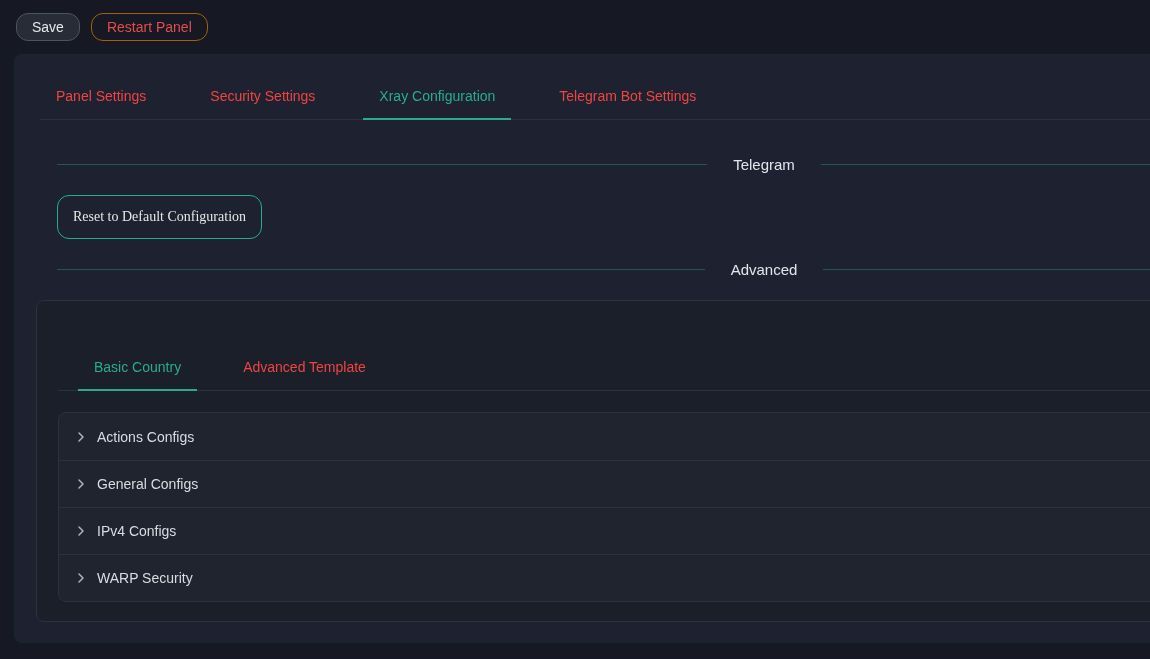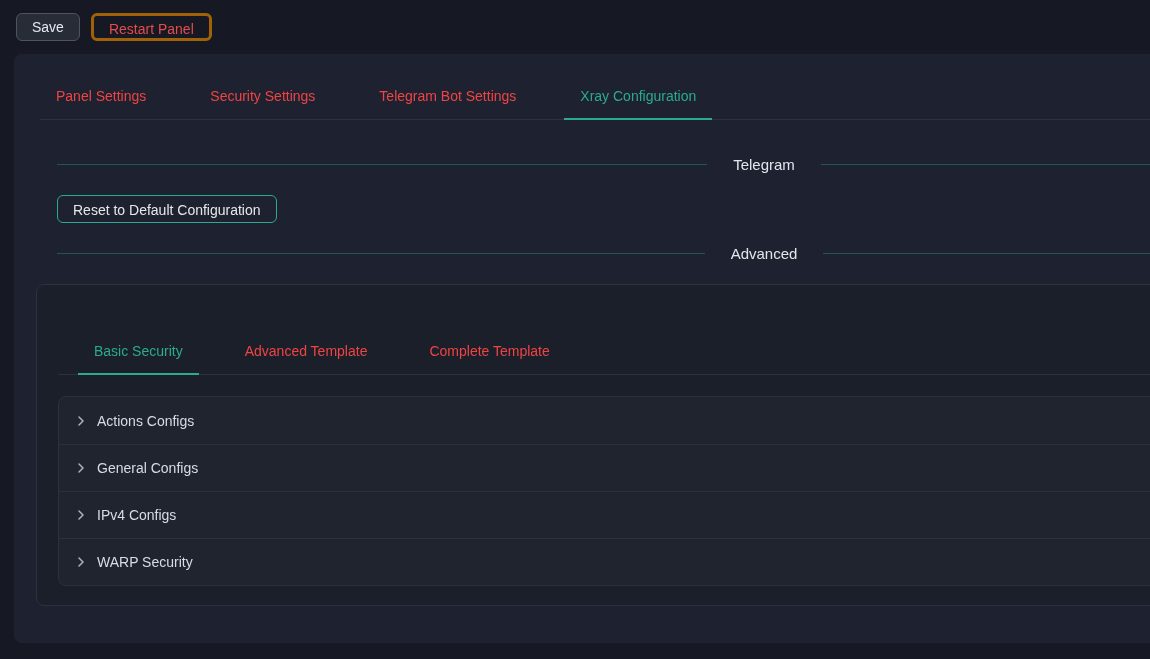--- a/index.html
+++ b/index.html
@@ -10,25 +10,25 @@
     font-size:14px;
     color:#e4e7ee;
     overflow:hidden;
     position:relative;
   }
 
   
   .topbar { height:54px; display:flex; align-items:center; gap:11px; padding:0 16px; }
   .btn {
     font-family:inherit; font-size:14px; height:28px; padding:0 15px;
-    border-radius:6px; cursor:pointer; background:transparent; line-height:26px;text-align:right;
+    border-radius:12px; cursor:pointer; background:transparent; line-height:26px;text-align:right;
   }
   .btn-default { background:#272c37; border:1px solid #4d5361; color:#e4e7ee; }
-  .btn-danger  { background:transparent; border:3px solid #a16207; color:#e34d4d; }
-  .btn-accent  { background:transparent; border:1px solid #2aab8e; color:#e3e9e6; height:28px; line-height:28px; }
+  .btn-danger  { background:transparent; border:1px solid #a16207; color:#e34d4d; }
+  .btn-accent  { background:transparent; border:1px solid #2aab8e; color:#e3e9e6; height:44px; line-height:28px;font-family:Liberation Serif, serif; }
 
   
   .card {
     position:absolute; left:14px; top:54px;
     width:1460px; height:589px;
     background:#1e2230; border-radius:8px;
     padding:22px 0 0 26px;
     overflow:hidden;
   }
 
@@ -86,42 +86,41 @@
 <div class="topbar">
   <button class="btn btn-default">Save</button>
   <button class="btn btn-danger">Restart Panel</button>
 </div>
 
 <div class="card">
 
   <div class="tabs">
     <div class="tab">Panel Settings</div>
     <div class="tab">Security Settings</div>
+    <div class="tab active">Xray Configuration</div>
     <div class="tab">Telegram Bot Settings</div>
-    <div class="tab active">Xray Configuration</div>
   </div>
 
   <div class="tab-content">
 
     <div class="divider">
       <span class="divider-text">Telegram</span>
     </div>
 
     <button class="btn btn-accent">Reset to Default Configuration</button>
 
     <div class="divider">
       <span class="divider-text">Advanced</span>
     </div>
 
     <div class="inner-card">
 
       <div class="tabs inner-tabs">
-        <div class="tab active">Basic Security</div>
+        <div class="tab active">Basic Country</div>
         <div class="tab">Advanced Template</div>
-        <div class="tab">Complete Template</div>
       </div>
 
       <div class="collapse">
 
         <div class="collapse-row">
           <span class="chev">
             <svg width="12" height="12" viewBox="0 0 12 12">
                 <path d="M4 2 L8 6 L4 10" stroke="#aeb4bf" stroke-width="1.5" fill="none" stroke-linecap="round" stroke-linejoin="round"></path>
               </svg>
           </span>

